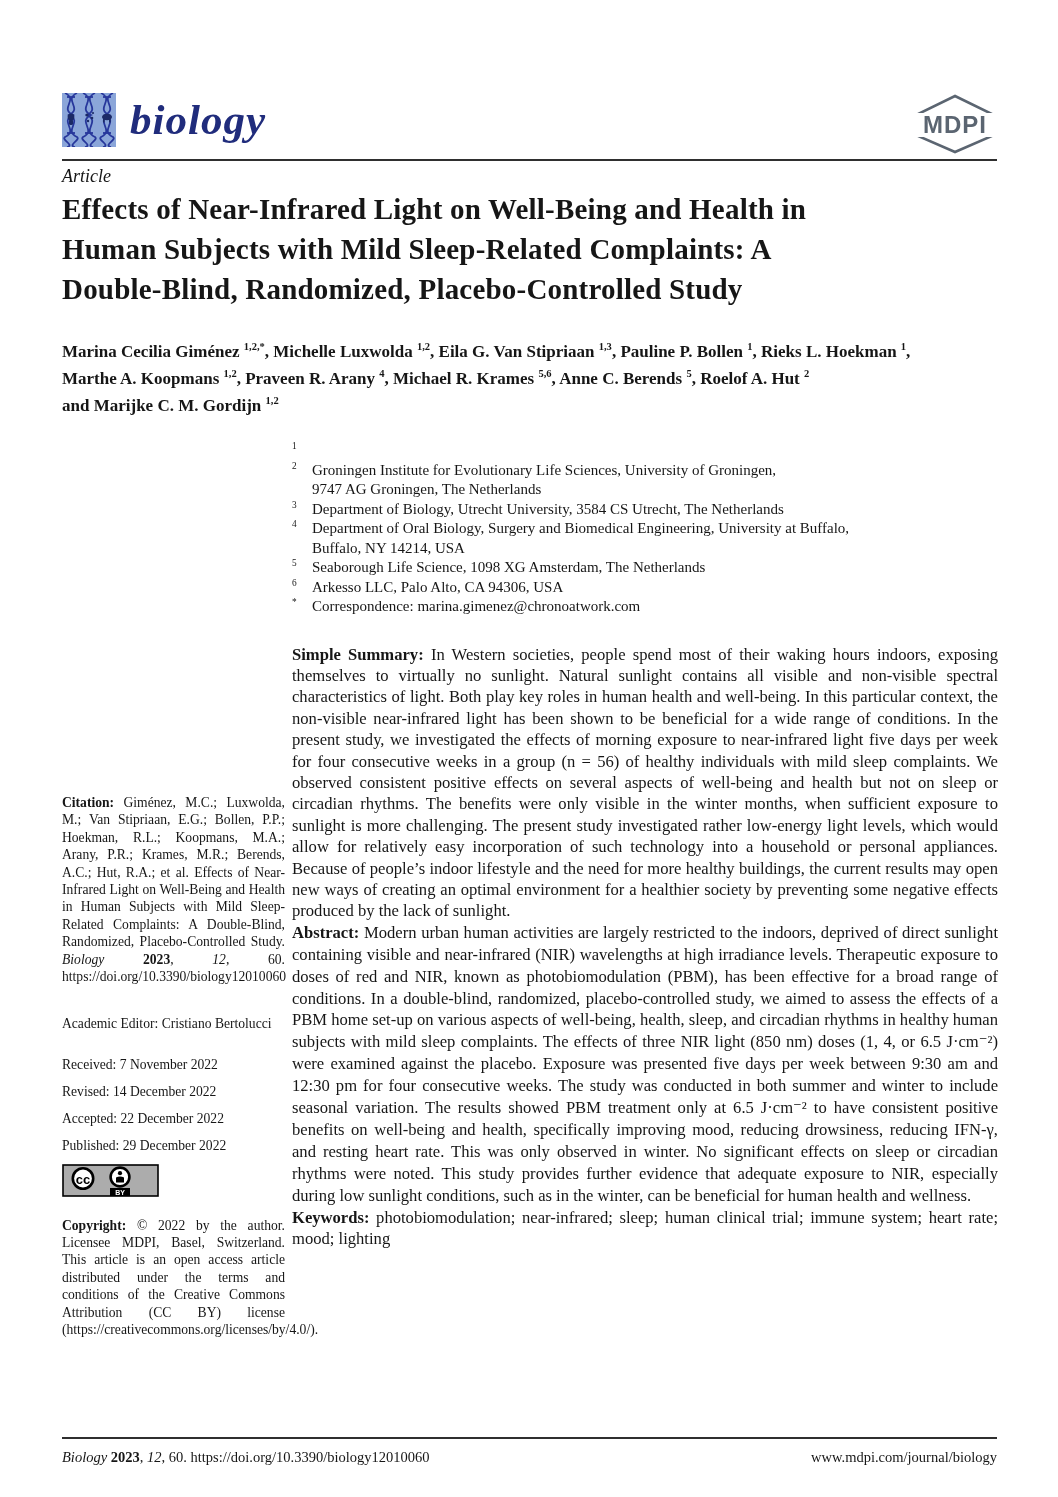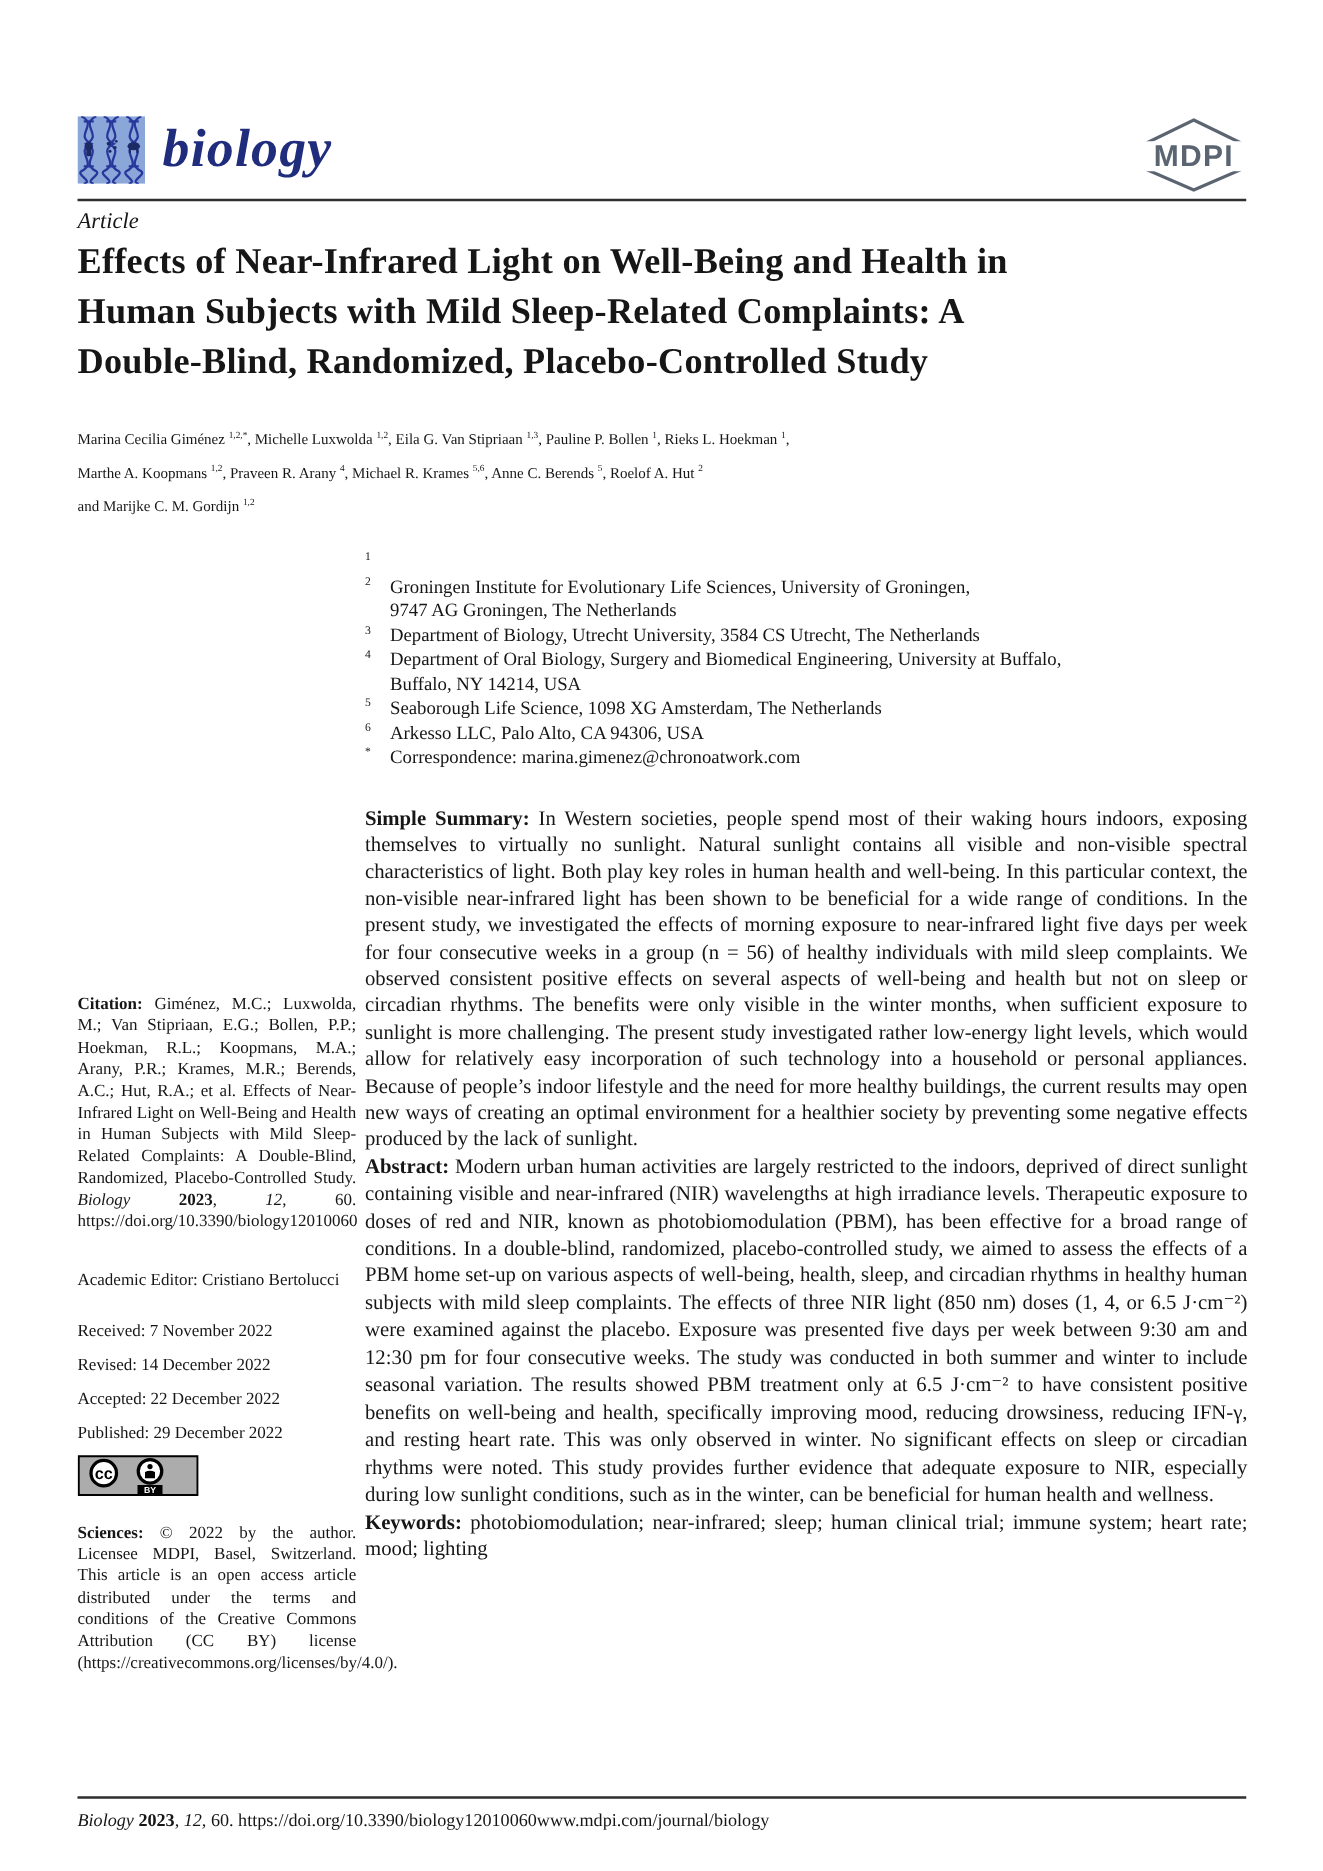--- a/index.html
+++ b/index.html
@@ -26,21 +26,21 @@
   .header-rule { position:absolute; left:62px; right:61px; top:159px; height:2px; background:#2f2f2f; }
   
   .article-label { position:absolute; left:62px; top:166px; font-style:italic; font-size:18px; }
   .paper-title {
     position:absolute; left:62px; top:189px; width:940px;
     font-size:29px; font-weight:bold; line-height:40px;
     white-space:pre-line; letter-spacing:0.2px;font-family:Liberation Serif, serif;
   }
   .authors {
     position:absolute; left:62px; top:338px; width:940px;
-    font-size:12px; font-weight:normal; line-height:27px;
+    font-size:17px; font-weight:bold; line-height:27px;
   }
   sup { font-size:0.62em; vertical-align:super; line-height:0; }
   
   .main-col { position:absolute; left:292px; top:441px; width:706px; }
   .aff-row { display:flex; font-size:15px; line-height:19.5px; }
   .aff-num { width:20px; flex:0 0 20px; }
   .aff-text { white-space:pre-wrap; }
   .para { font-size:16.6px; line-height:21.4px; text-align:justify; }
   .para.simple-summary { margin-top:27px; }
   .para.abstract { line-height:21.9px; }
@@ -49,21 +49,21 @@
   
   .sidebar { position:absolute; left:62px; top:794px; width:223px; font-size:13.6px; line-height:17.4px; }
   .citation-block { text-align:justify; }
   .academic-editor { margin-top:30px; white-space:nowrap; }
   .dates-block { margin-top:23px; }
   .date-line { margin-bottom:9.5px; }
   .cc-badge { display:block; margin-top:4px; width:97px; height:34px; }
   .copyright-block { margin-top:19px; text-align:justify; }
   
   .footer-rule { position:absolute; left:62px; right:61px; top:1437px; height:2px; background:#2f2f2f; }
-  .footer { position:absolute; left:62px; right:61px; top:1449px; display:flex; justify-content:flex-start; font-size:14.5px; }
+  .footer { position:absolute; left:62px; right:61px; top:1449px; display:flex; justify-content:space-between; font-size:14.5px; }
 </style>
 </head>
 <body>
 
 <div class="page">
 
   <div class="header">
     <svg class="journal-logo-box" viewBox="0 0 54 54">
       <rect x="0" y="0" width="54" height="54" fill="#8ba6d9"></rect>
       <g stroke="#27379b" stroke-width="1.8" fill="none">
@@ -172,21 +172,21 @@
       <rect x="1" y="1" width="95" height="31" fill="#acacac" stroke="#000000" stroke-width="1.6"></rect>
       <circle cx="21" cy="14.5" r="10.2" fill="#ffffff" stroke="#000000" stroke-width="2.6"></circle>
       <text x="21" y="19.5" text-anchor="middle" font-family="Liberation Sans, sans-serif" font-size="13" font-weight="bold" fill="#000000">cc</text>
       <circle cx="58" cy="13" r="9.4" fill="#ffffff" stroke="#000000" stroke-width="2.6"></circle>
       <circle cx="58" cy="9.2" r="2.1" fill="#000000"></circle>
       <path d="M54 18.5 L54 13.5 Q58 11.5 62 13.5 L62 18.5 Z" fill="#000000"></path>
       <rect x="48" y="24" width="20" height="8" fill="#000000"></rect>
       <text x="58" y="30.5" text-anchor="middle" font-family="Liberation Sans, sans-serif" font-size="7" font-weight="bold" fill="#ffffff">BY</text>
     </svg>
 
-    <div class="copyright-block"><span style="font-weight: bold;">Sciences: </span><span>© 2022 by the author. Licensee MDPI, Basel, Switzerland. This article is an open access article distributed under the terms and conditions of the Creative Commons Attribution (CC BY) license (https://creativecommons.org/licenses/by/4.0/).</span></div>
+    <div class="copyright-block"><span style="font-weight: bold;">Copyright: </span><span>© 2022 by the author. Licensee MDPI, Basel, Switzerland. This article is an open access article distributed under the terms and conditions of the Creative Commons Attribution (CC BY) license (https://creativecommons.org/licenses/by/4.0/).</span></div>
   </aside>
 
   <div class="footer-rule"></div>
   <div class="footer">
     <span><span style="font-style: italic;">Biology </span><span style="font-weight: bold;">2023</span><span>, </span><span style="font-style: italic;">12</span><span>, 60. https://doi.org/10.3390/biology12010060</span></span>
     <span>www.mdpi.com/journal/biology</span>
   </div>
 
 </div>
 

